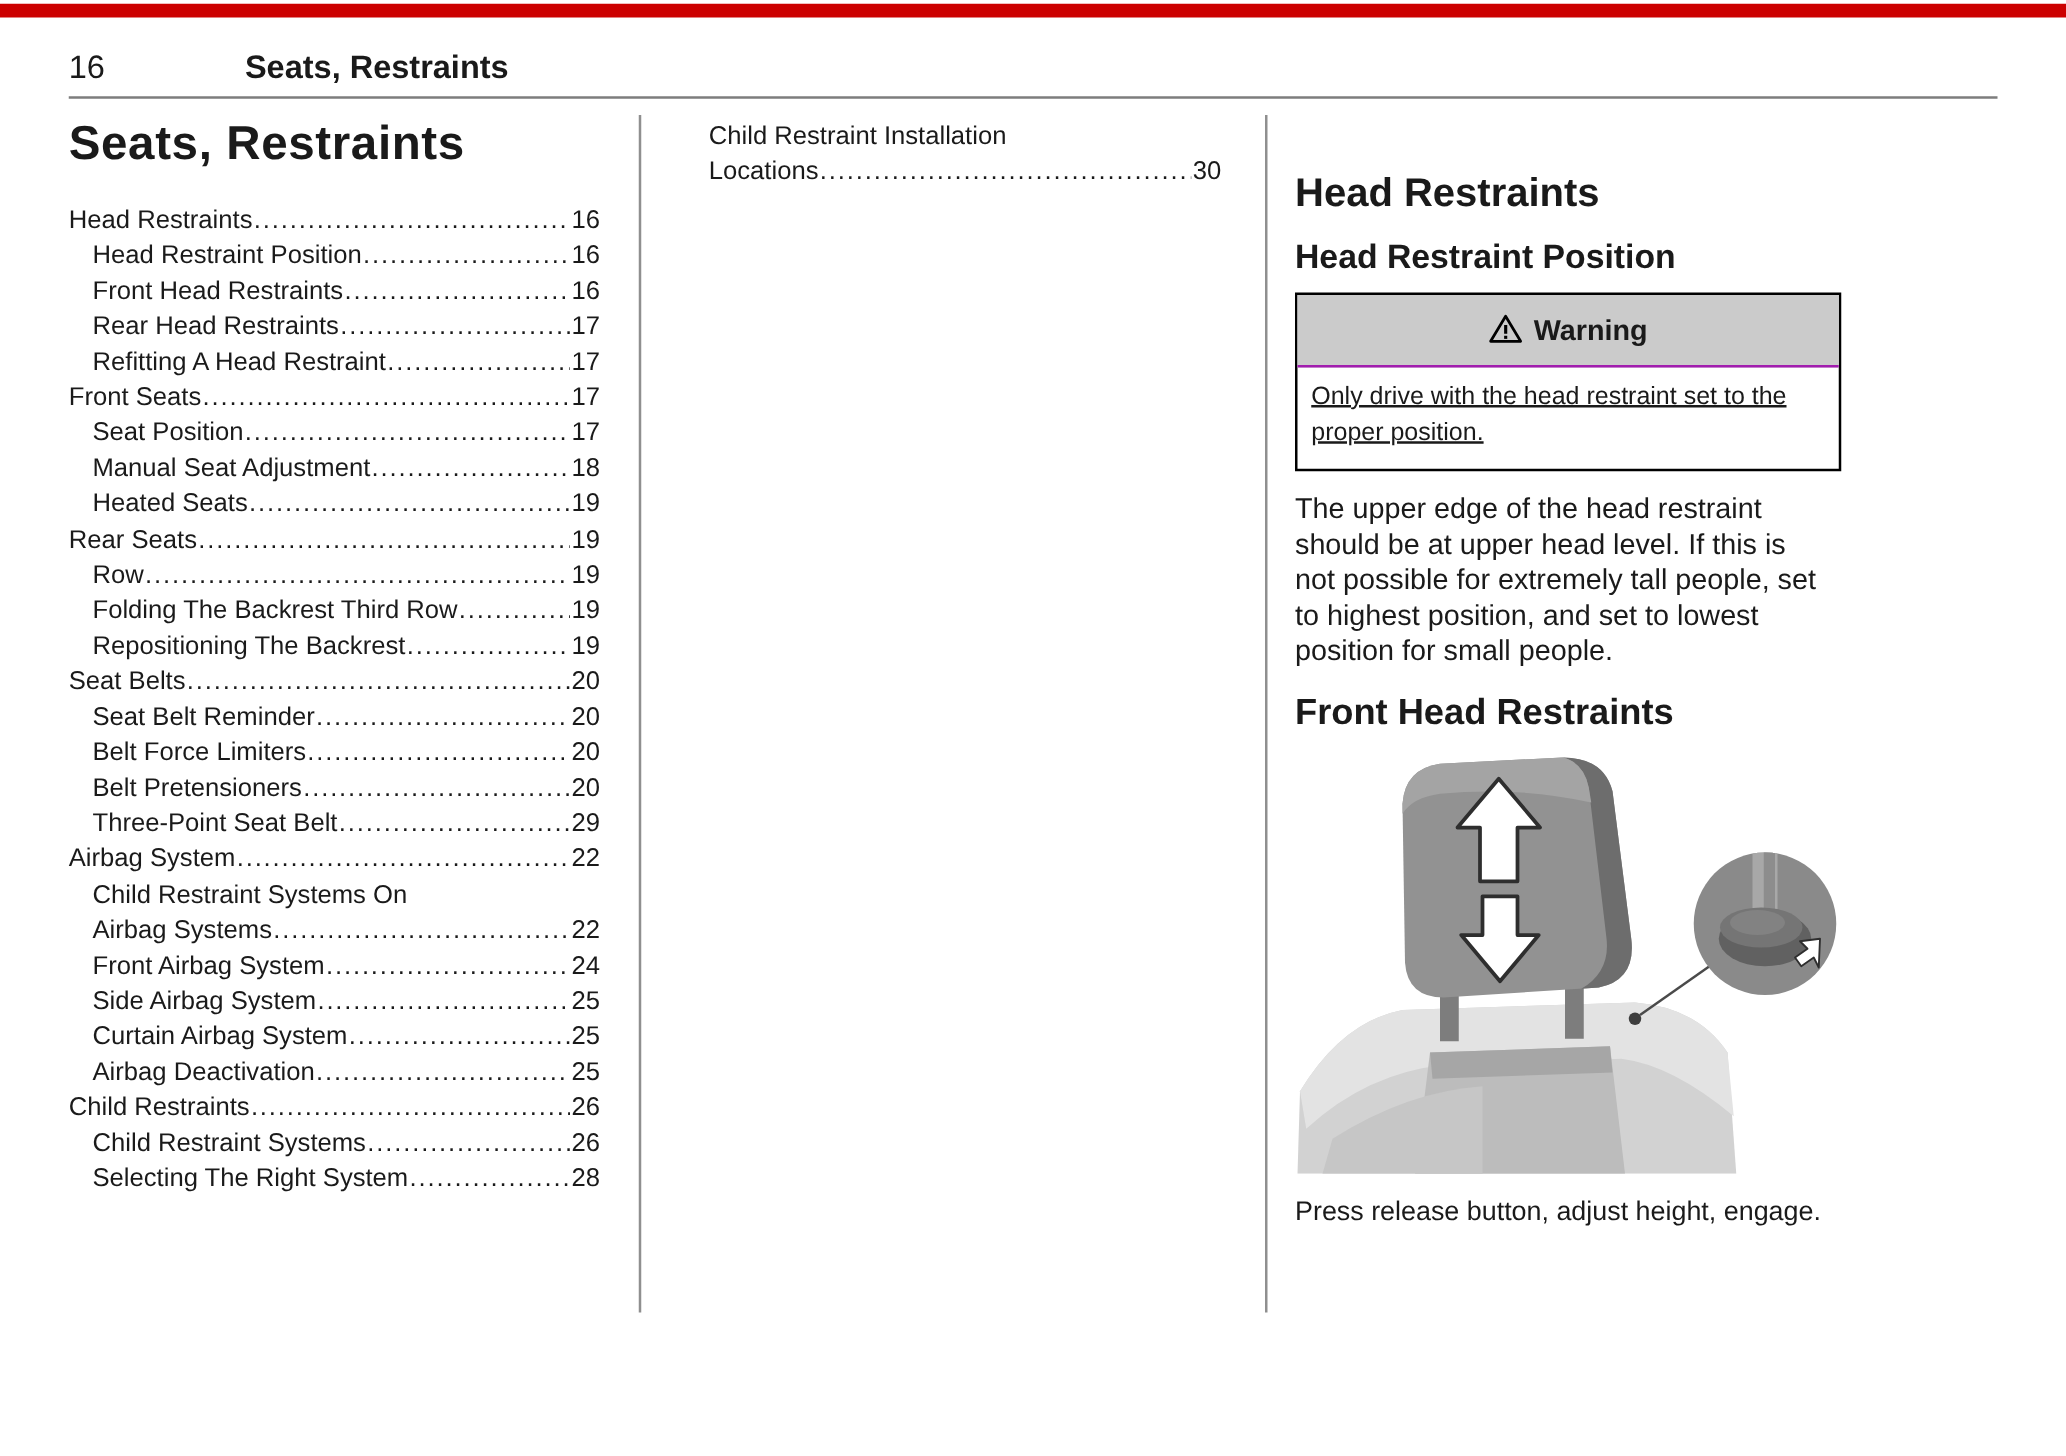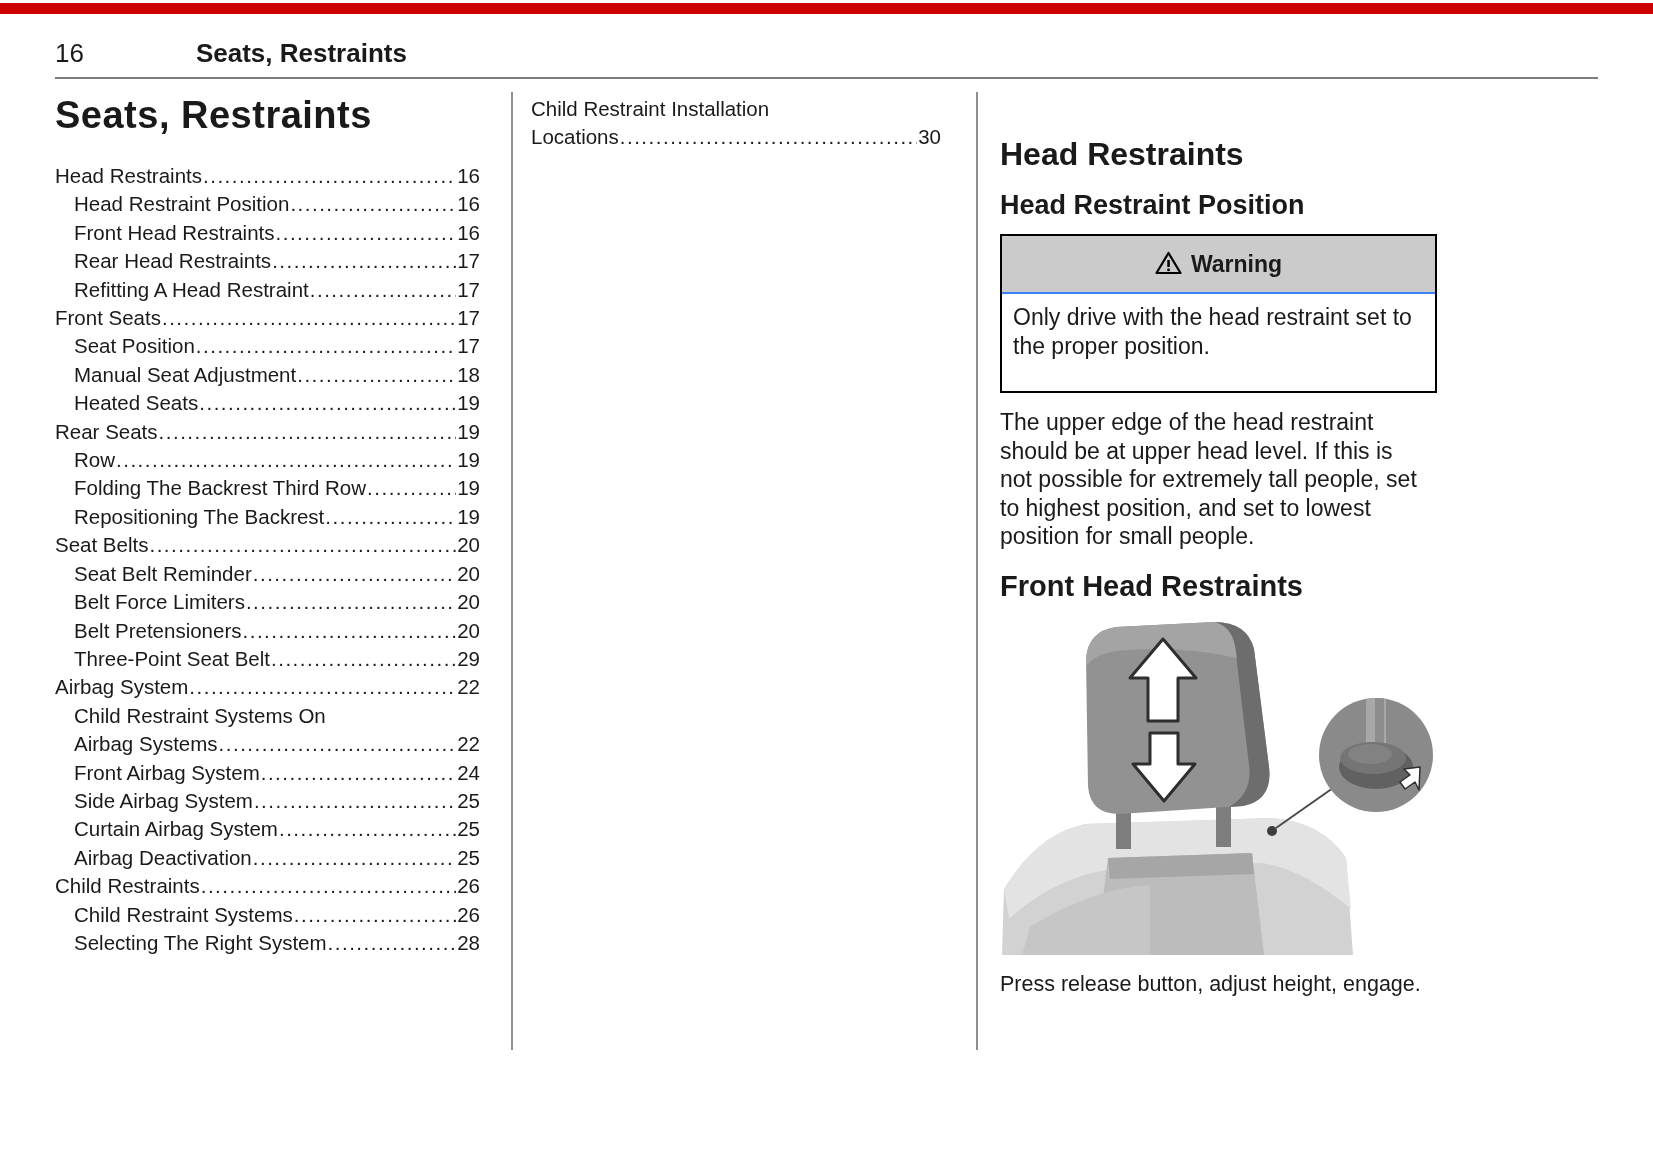--- a/index.html
+++ b/index.html
@@ -31,21 +31,21 @@
     position: absolute; top: 92px; left: 55px; right: 55px; bottom: 0;
     display: flex; align-items: flex-start;
   }
   .vdivider {
     width: 2px; height: 958px;
     background: #8f8f8f;
     flex: none;
   }
   .col1 { width: 425px; flex: none; }
   .vd1 { margin-left: 31px; }
-  .col2 { width: 410px; flex: none; margin-left: 18px; padding-top: 3px; }
+  .col2 { width: 410px; flex: none; margin-left: 54px; padding-top: 3px; }
   .vd2 { margin-left: 35px; }
   .col3 { width: 580px; flex: none; margin-left: 22px; }
 
   .doc-title {
     font-size: 38px; font-weight: bold;
     letter-spacing: 0.5px;
     margin: 2px 0 25px 0;
   }
   .toc-entry { font-size: 20.5px; line-height: 28.4px; }
   .toc-entry.level1 { padding-left: 19px; }
@@ -66,32 +66,33 @@
     font-size: 27px; font-weight: bold;
     margin: 17px 0 0 0;
   }
   .warning-box {
     width: 437px;
     border: 2px solid #000;
     margin-top: 13px;
   }
   .warning-header {
     background: #cbcbcb;
-    border-bottom: 2px solid #3b82f6;
+    border-bottom: 2px solid #a21caf;
     text-align: center;
     font-weight: bold;
     font-size: 23px;
     padding: 15px 0 14px 0;
   }
   .warning-header svg { vertical-align: -3px; margin-right: 9px; }
   .warning-body {
-    padding: 9px 11px 30px 11px;
-    font-size: 23px;
+    padding: 9px 11px 14px 11px;
+    font-size: 20px;
     line-height: 29px;
     width: 437px;
+    text-decoration: underline;
   }
   .body-paragraph {
     width: 424px;
     font-size: 23px;
     line-height: 28.6px;
     margin-top: 15px;
   }
   .subsub-heading {
     font-size: 23px; font-weight: bold;
     margin: 20px 0 0 0;

